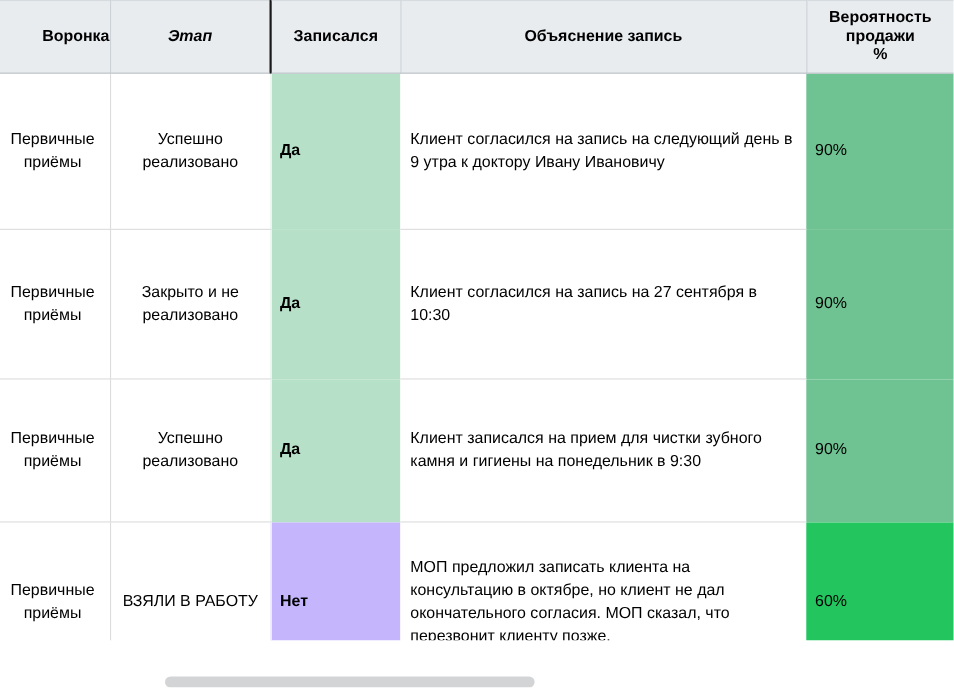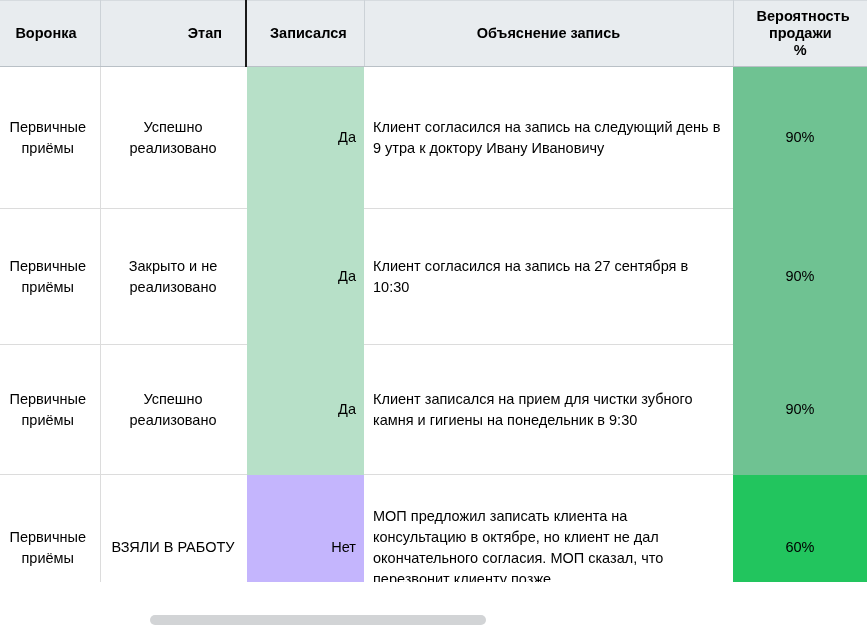--- a/index.html
+++ b/index.html
@@ -57,29 +57,29 @@
   col.c-booked  { width: 118px; }
   col.c-expl    { width: 369px; }
   col.c-prob    { width: 134px; }
 
   thead th {
     background: #e8ecef;
     font-size: 14.5px;
     font-weight: bold;
     color: #000000;
     height: 66px;
-    padding: 0 23px;
+    padding: 0 0;
     vertical-align: middle;
     border-bottom: 1px solid #b9c0c6;
     border-top: 1px solid #d6dbdf;
     box-sizing: border-box;
     line-height: 17px;
   }
   th.th-funnel  { text-align: right;   padding-left: 14px; border-right: 1px solid #ccd2d7; }
-  th.th-stage   { text-align: right; border-right: 2px solid #1a1a1a; }
+  th.th-stage   { text-align: center; border-right: 2px solid #1a1a1a; font-style: italic; }
   th.th-booked  { text-align: center; border-right: 1px solid #ccd2d7; }
   th.th-expl    { text-align: center; border-right: 1px solid #ccd2d7; }
   th.th-prob    { text-align: center; }
 
   tbody td {
     font-size: 14.5px;
     line-height: 21px;
     color: #000000;
     vertical-align: middle;
     padding: 0 8px;
@@ -90,30 +90,30 @@
   td.td-funnel {
     text-align: center;
     padding-left: 4px;
     border-right: 1px solid #dcdcdc;
   }
   td.td-stage {
     text-align: center;
     border-right: 1px solid #ffffff;
   }
   td.td-booked {
-    text-align: right;
+    text-align: left;
     border-bottom: 1px solid transparent;
+    font-weight: bold;
   }
   td.td-expl {
     text-align: left;
     padding-left: 9px;
     padding-right: 12px;
   }
   td.td-prob {
-    text-align: center;
     border-bottom: 1px solid transparent;
   }
 
   tr.r1 td { height: 142px; }
   tr.r2 td { height: 136px; }
   tr.r3 td { height: 130px; }
   tr.r4 td { height: 146px; }
 
   
   .hscroll-track {

